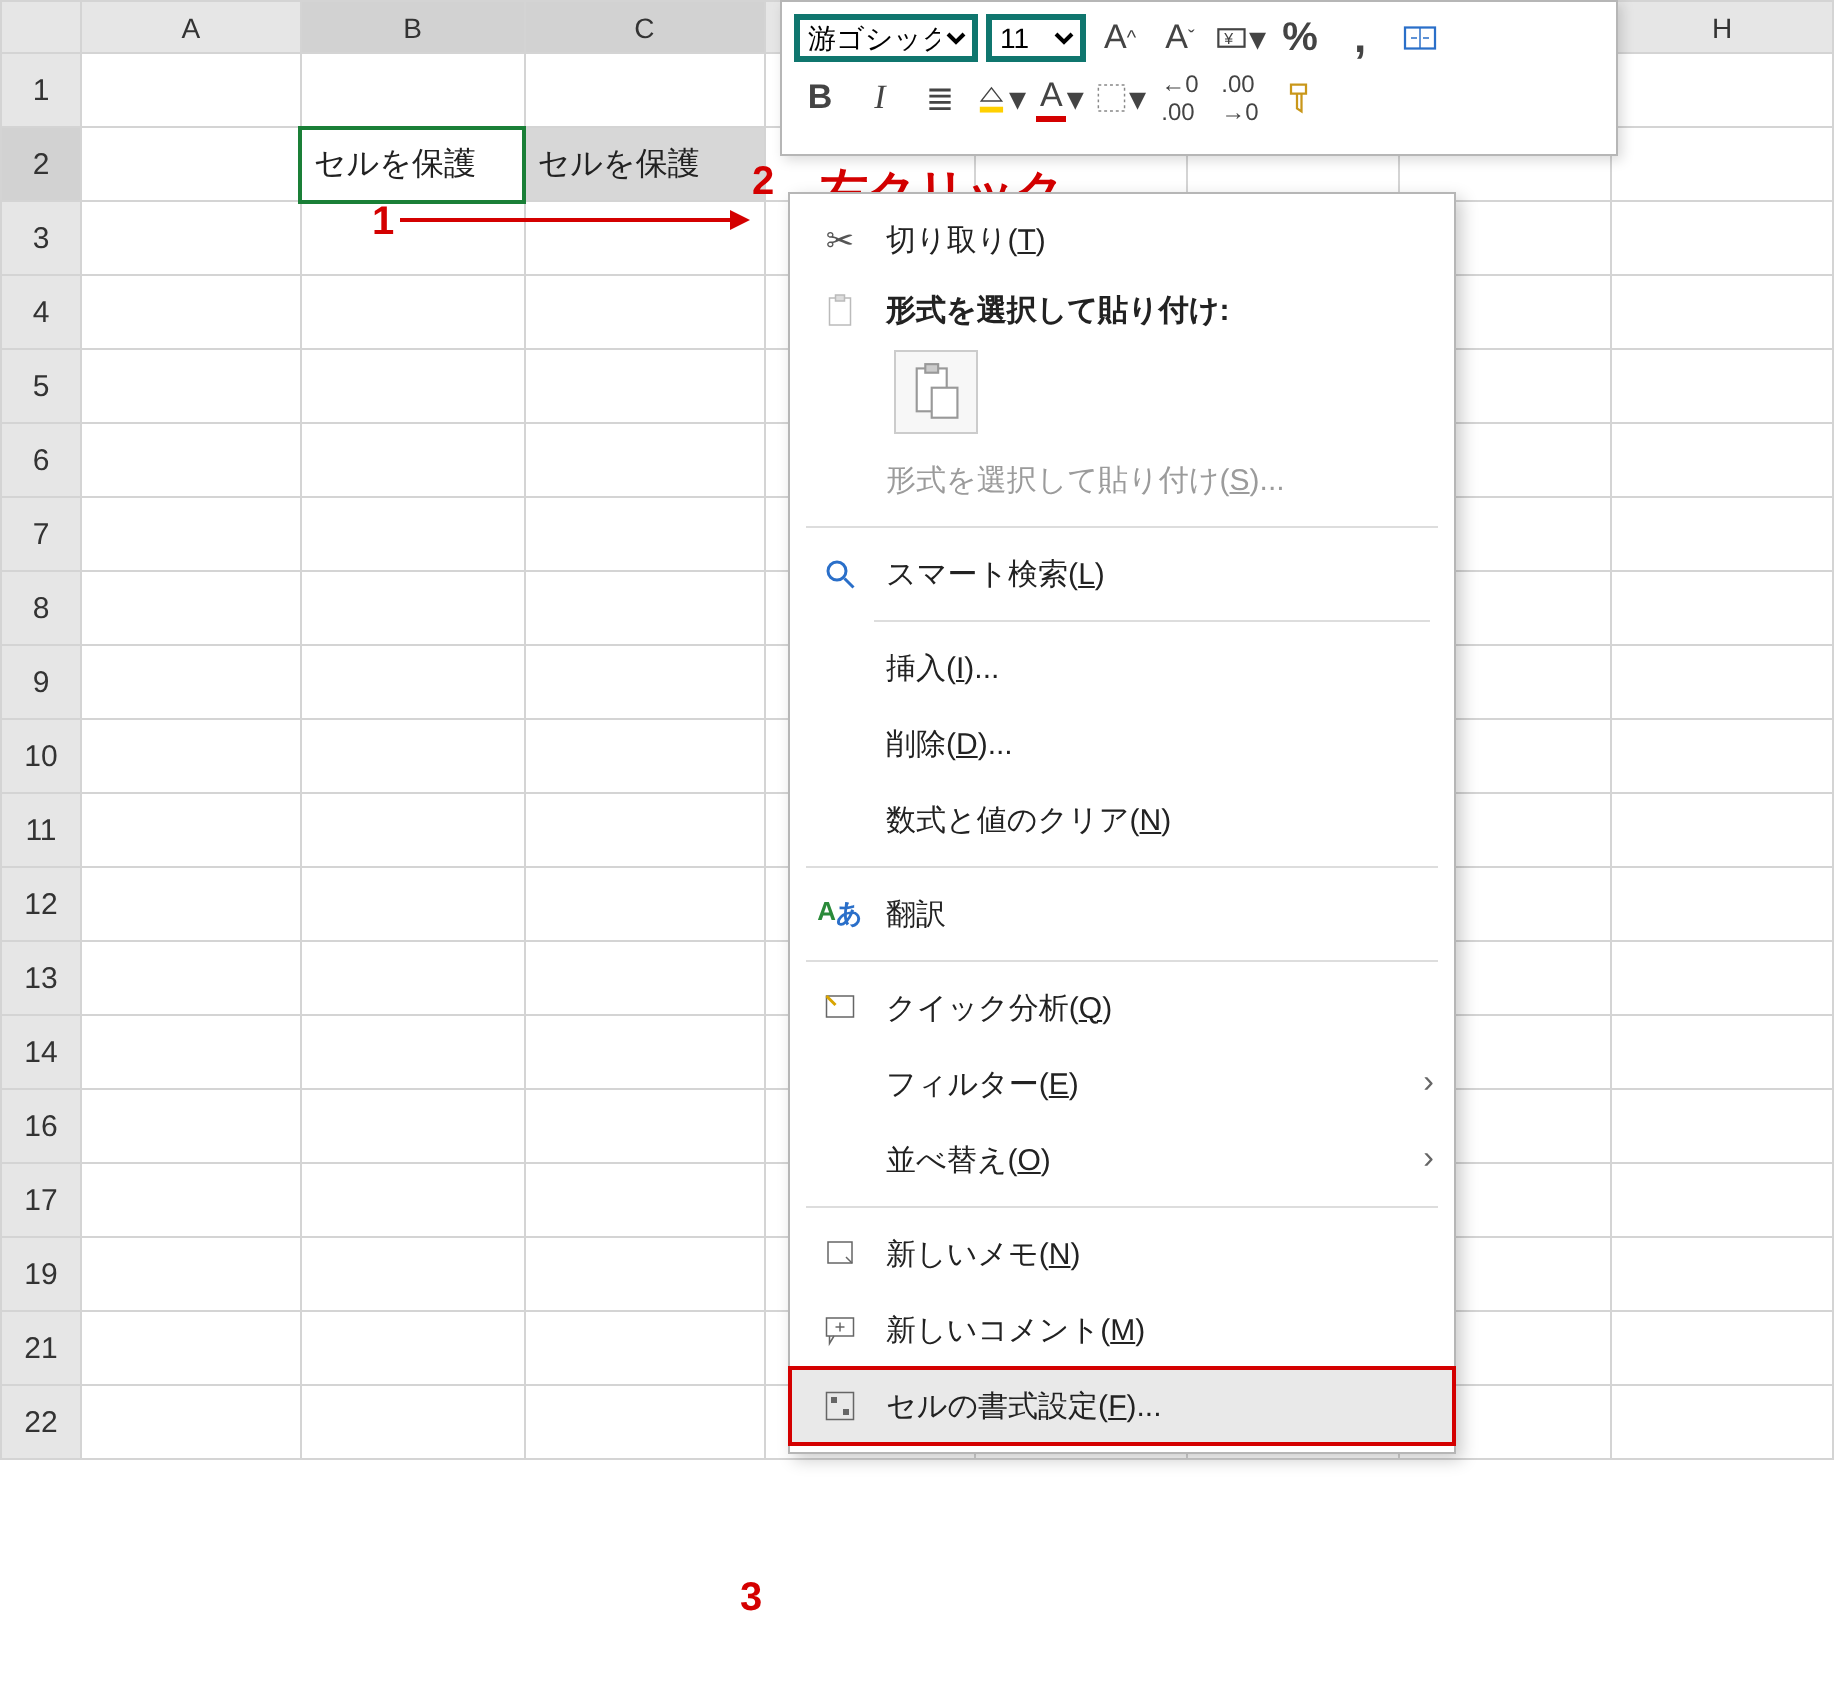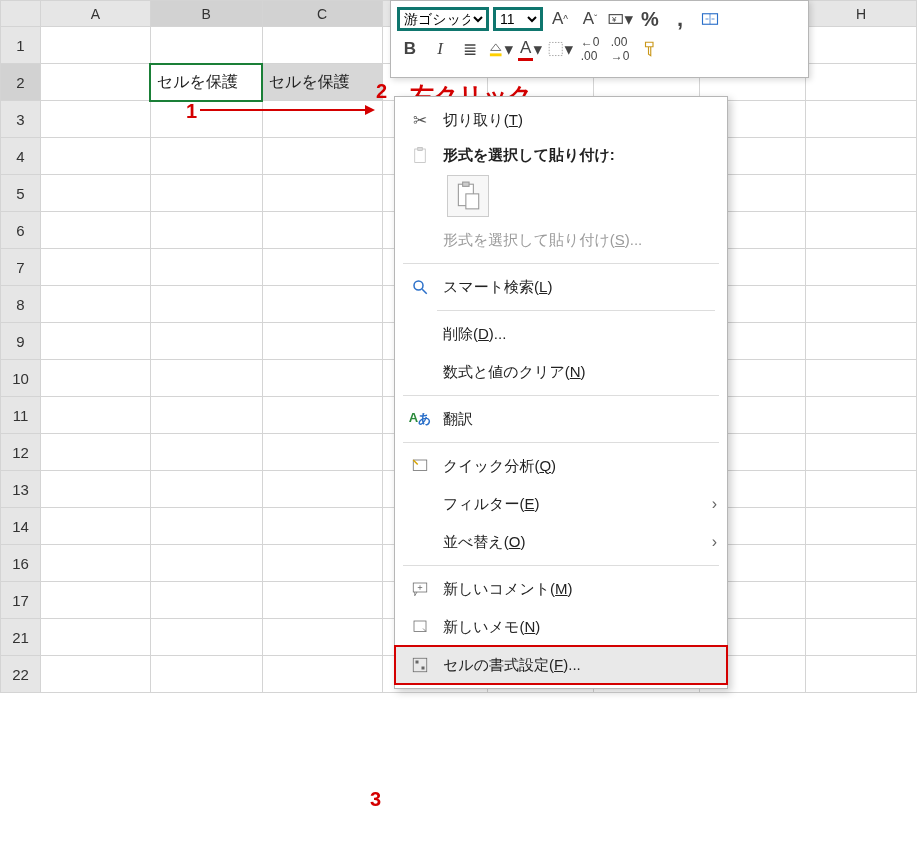--- a/index.html
+++ b/index.html
@@ -235,20 +235,31 @@
           <td class="cell"></td>
           <td class="cell"></td>
           <td class="cell"></td>
           <td class="cell"></td>
           <td class="cell"></td>
           <td class="cell"></td>
           <td class="cell"></td>
           <td class="cell"></td>
         </tr>
 <tr>
+          <th class="rowh">19</th>
+          <td class="cell"></td>
+          <td class="cell"></td>
+          <td class="cell"></td>
+          <td class="cell"></td>
+          <td class="cell"></td>
+          <td class="cell"></td>
+          <td class="cell"></td>
+          <td class="cell"></td>
+        </tr>
+<tr>
           <th class="rowh">21</th>
           <td class="cell"></td>
           <td class="cell"></td>
           <td class="cell"></td>
           <td class="cell"></td>
           <td class="cell"></td>
           <td class="cell"></td>
           <td class="cell"></td>
           <td class="cell"></td>
         </tr>
@@ -347,20 +358,24 @@
           <svg class="svgico" viewBox="0 0 24 24">
             <circle cx="10" cy="10" r="6" fill="none" stroke="#2a6fc9" stroke-width="2"></circle>
             <line x1="15" y1="15" x2="21" y2="21" stroke="#2a6fc9" stroke-width="2"></line>
           </svg>
         </span>
     <span><span>スマート検索(</span><span class="u">L</span><span>)</span></span>
   </div>
   <div class="ctx-sep"></div>
   <div class="ctx-item">
     <span class="ctx-icon"></span>
+    <span><span>挿入(</span><span class="u">I</span><span>)...</span></span>
+  </div>
+  <div class="ctx-item">
+    <span class="ctx-icon"></span>
     <span><span>削除(</span><span class="u">D</span><span>)...</span></span>
   </div>
   <div class="ctx-item">
     <span class="ctx-icon"></span>
     <span><span>数式と値のクリア(</span><span class="u">N</span><span>)</span></span>
   </div>
   <div class="ctx-sep-full"></div>
   <div class="ctx-item">
     <span class="ctx-icon" style="font-size:13px;color:#2a8a3a;font-weight:700">A<span style="color:#2a6fc9">あ</span></span>
     <span>翻訳</span>
@@ -379,40 +394,40 @@
     <span class="ctx-icon"></span>
     <span><span>フィルター(</span><span class="u">E</span><span>)</span></span>
     <span class="arrow">›</span>
   </div>
   <div class="ctx-item">
     <span class="ctx-icon"></span>
     <span><span>並べ替え(</span><span class="u">O</span><span>)</span></span>
     <span class="arrow">›</span>
   </div>
   <div class="ctx-sep-full"></div>
+  <div class="ctx-item">
+    <span class="ctx-icon">
+          <svg class="svgico" viewBox="0 0 24 24">
+            <rect x="4" y="4" width="16" height="14" fill="none" stroke="#666"></rect>
+            <path d="M16 14l4 4" stroke="#666"></path>
+          </svg>
+        </span>
+    <span><span>新しいメモ(</span><span class="u">N</span><span>)</span></span>
+  </div>
   <div class="ctx-item">
     <span class="ctx-icon">
           <svg class="svgico" viewBox="0 0 24 24">
             <rect x="3" y="4" width="18" height="12" fill="none" stroke="#666"></rect>
             <path d="M8 16l-3 5v-5" fill="none" stroke="#666"></path>
             <line x1="12" y1="7" x2="12" y2="13" stroke="#666"></line>
             <line x1="9" y1="10" x2="15" y2="10" stroke="#666"></line>
           </svg>
         </span>
     <span><span>新しいコメント(</span><span class="u">M</span><span>)</span></span>
   </div>
-  <div class="ctx-item">
-    <span class="ctx-icon">
-          <svg class="svgico" viewBox="0 0 24 24">
-            <rect x="4" y="4" width="16" height="14" fill="none" stroke="#666"></rect>
-            <path d="M16 14l4 4" stroke="#666"></path>
-          </svg>
-        </span>
-    <span><span>新しいメモ(</span><span class="u">N</span><span>)</span></span>
-  </div>
   <div class="ctx-item hl">
     <span class="ctx-icon">
           <svg class="svgico" viewBox="0 0 24 24">
             <rect x="3" y="3" width="18" height="18" fill="none" stroke="#666"></rect>
             <rect x="6" y="6" width="4" height="4" fill="#666"></rect>
             <rect x="14" y="14" width="4" height="4" fill="#666"></rect>
           </svg>
         </span>
     <span><span>セルの書式設定(</span><span class="u">F</span><span>)...</span></span>
   </div>

